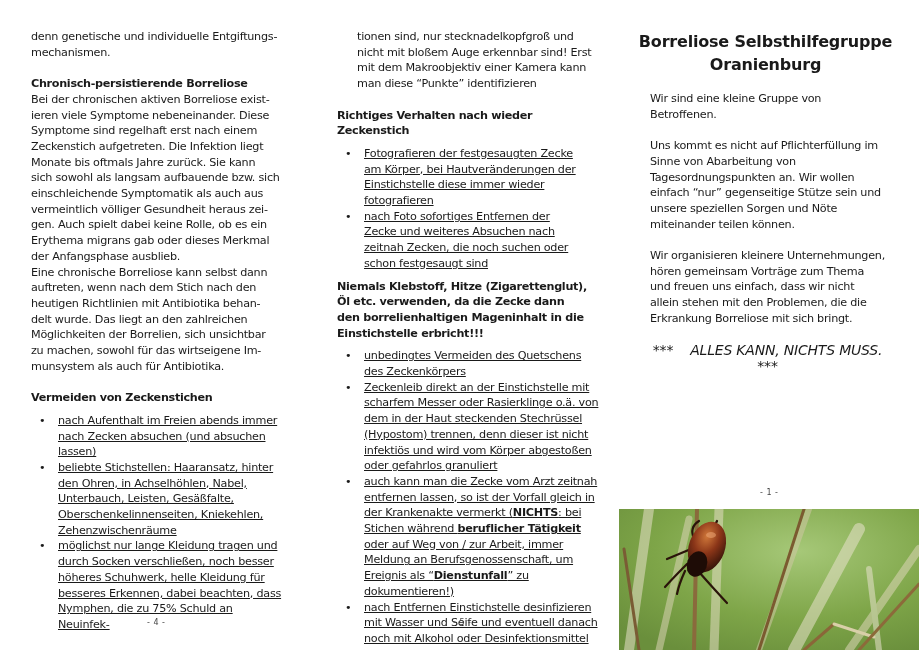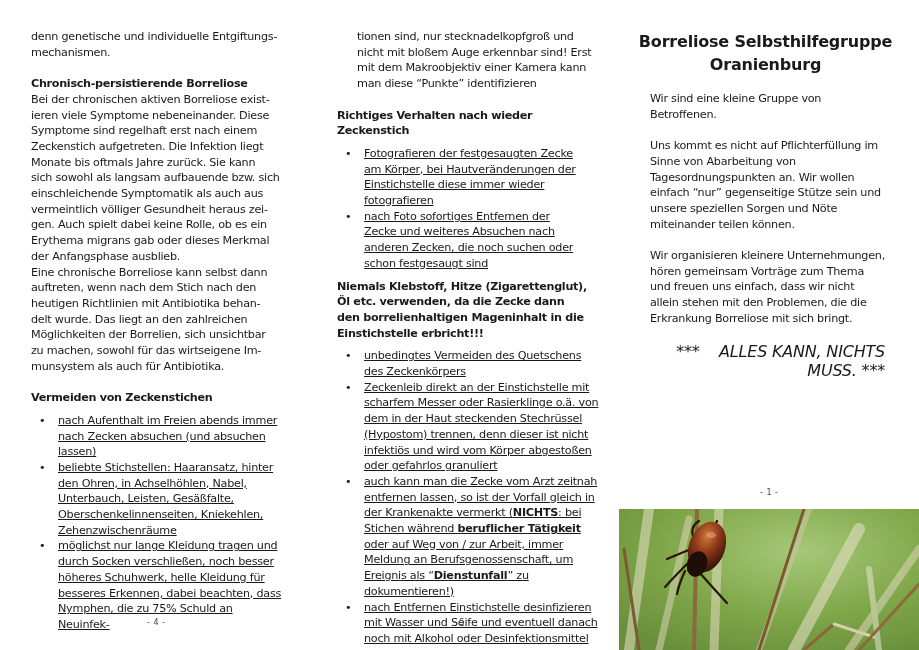--- a/index.html
+++ b/index.html
@@ -10,21 +10,21 @@
   #col-mid { left: 337px; width: 256px; }
   #col-right { left: 612px; width: 307px; }
   .txt { font-size: 11.2px; line-height: 15.7px; letter-spacing: -0.25px; margin: 0; }
   .h { font-weight: bold; font-size: 11.2px; line-height: 15.7px; letter-spacing: -0.3px; margin: 0; }
   .gap { height: 15.7px; }
   ul.bl { list-style: none; margin: 7px; padding: 0; text-decoration: underline; }
   ul.bl li { position: relative; padding-left: 20px; font-size: 11.2px; line-height: 15.7px; letter-spacing: -0.25px; }
   ul.bl li::before { content: "•"; position: absolute; left: 1px; top: 0; }
   .pageno { position: absolute; font-size: 8px; color: #444; letter-spacing: 0.5px; }
   .title { text-align: center; font-weight: bold; font-size: 16px; line-height: 23px; letter-spacing: -0.2px; margin: 0; }
-  .motto { font-style: italic; font-size: 16px; text-align: right; letter-spacing: -0.2px; margin: 0; }
+  .motto { font-style: italic; font-size: 14px; text-align: center; letter-spacing: -0.2px; margin: 0; }
   .photo { position: absolute; left: 619px; top: 509px; width: 300px; height: 141px; overflow: hidden;
            background: linear-gradient(90deg, #9ab665 0%, #7fa84a 20%, #8fb55a 50%, #a7c47a 75%, #92b566 100%); }
 </style>
 </head>
 <body>
 
 <div class="col" id="col-left">
   <div style="position:absolute; top:29px; left:0; width:262px;">
     <p class="txt">denn genetische und individuelle Entgiftungs-</p>
     <p class="txt">mechanismen.</p>
@@ -61,21 +61,21 @@
   <div class="pageno" style="left:116px; top:618px;">- 4 -</div>
 </div>
 
 <div class="col" id="col-mid">
   <div style="position:absolute; top:29px; left:0; width:258px;">
     <p class="txt" style="padding-left:20px;">tionen sind, nur stecknadelkopfgroß und nicht mit bloßem Auge erkennbar sind! Erst mit dem Makroobjektiv einer Kamera kann man diese “Punkte” identifizieren</p>
     <div class="gap"></div>
     <p class="h">Richtiges Verhalten nach wieder Zeckenstich</p>
     <ul class="bl">
       <li style="width:218px;">Fotografieren der festgesaugten Zecke am Körper, bei Hautveränderungen der Einstichstelle diese immer wieder fotografieren</li>
-      <li style="width:218px;">nach Foto sofortiges Entfernen der Zecke und weiteres Absuchen nach anderen Zecken, die noch suchen oder schon festgesaugt sind</li>
+      <li style="width:218px;">nach Foto sofortiges Entfernen der Zecke und weiteres Absuchen nach zeitnah Zecken, die noch suchen oder schon festgesaugt sind</li>
     </ul>
     <p class="h" style="width:252px;">Niemals Klebstoff, Hitze (Zigarettenglut), Öl etc. verwenden, da die Zecke dann den borrelienhaltigen Mageninhalt in die Einstichstelle erbricht!!!</p>
     <ul class="bl">
       <li style="width:218px;">unbedingtes Vermeiden des Quetschens des Zeckenkörpers</li>
       <li style="width:236px;">Zeckenleib direkt an der Einstichstelle mit scharfem Messer oder Rasierklinge o.ä. von dem in der Haut steckenden Stechrüssel (Hypostom) trennen, denn dieser ist nicht infektiös und wird vom Körper abgestoßen oder gefahrlos granuliert</li>
       <li style="width:236px;"><span>auch kann man die Zecke vom Arzt zeitnah entfernen lassen, so ist der Vorfall gleich in der Krankenakte vermerkt (</span><b>NICHTS</b><span>: bei Stichen während </span><b>beruflicher Tätigkeit</b><span> oder auf Weg von / zur Arbeit, immer Meldung an Berufsgenossenschaft, um Ereignis als “</span><b>Dienstunfall</b><span>” zu dokumentieren!)</span></li>
       <li style="width:236px;">nach Entfernen Einstichstelle desinfizieren mit Wasser und Seife und eventuell danach noch mit Alkohol oder Desinfektionsmittel abtupfen</li>
     </ul>
   </div>
   <div class="pageno" style="left:116px; top:618px;">- 5 -</div>

